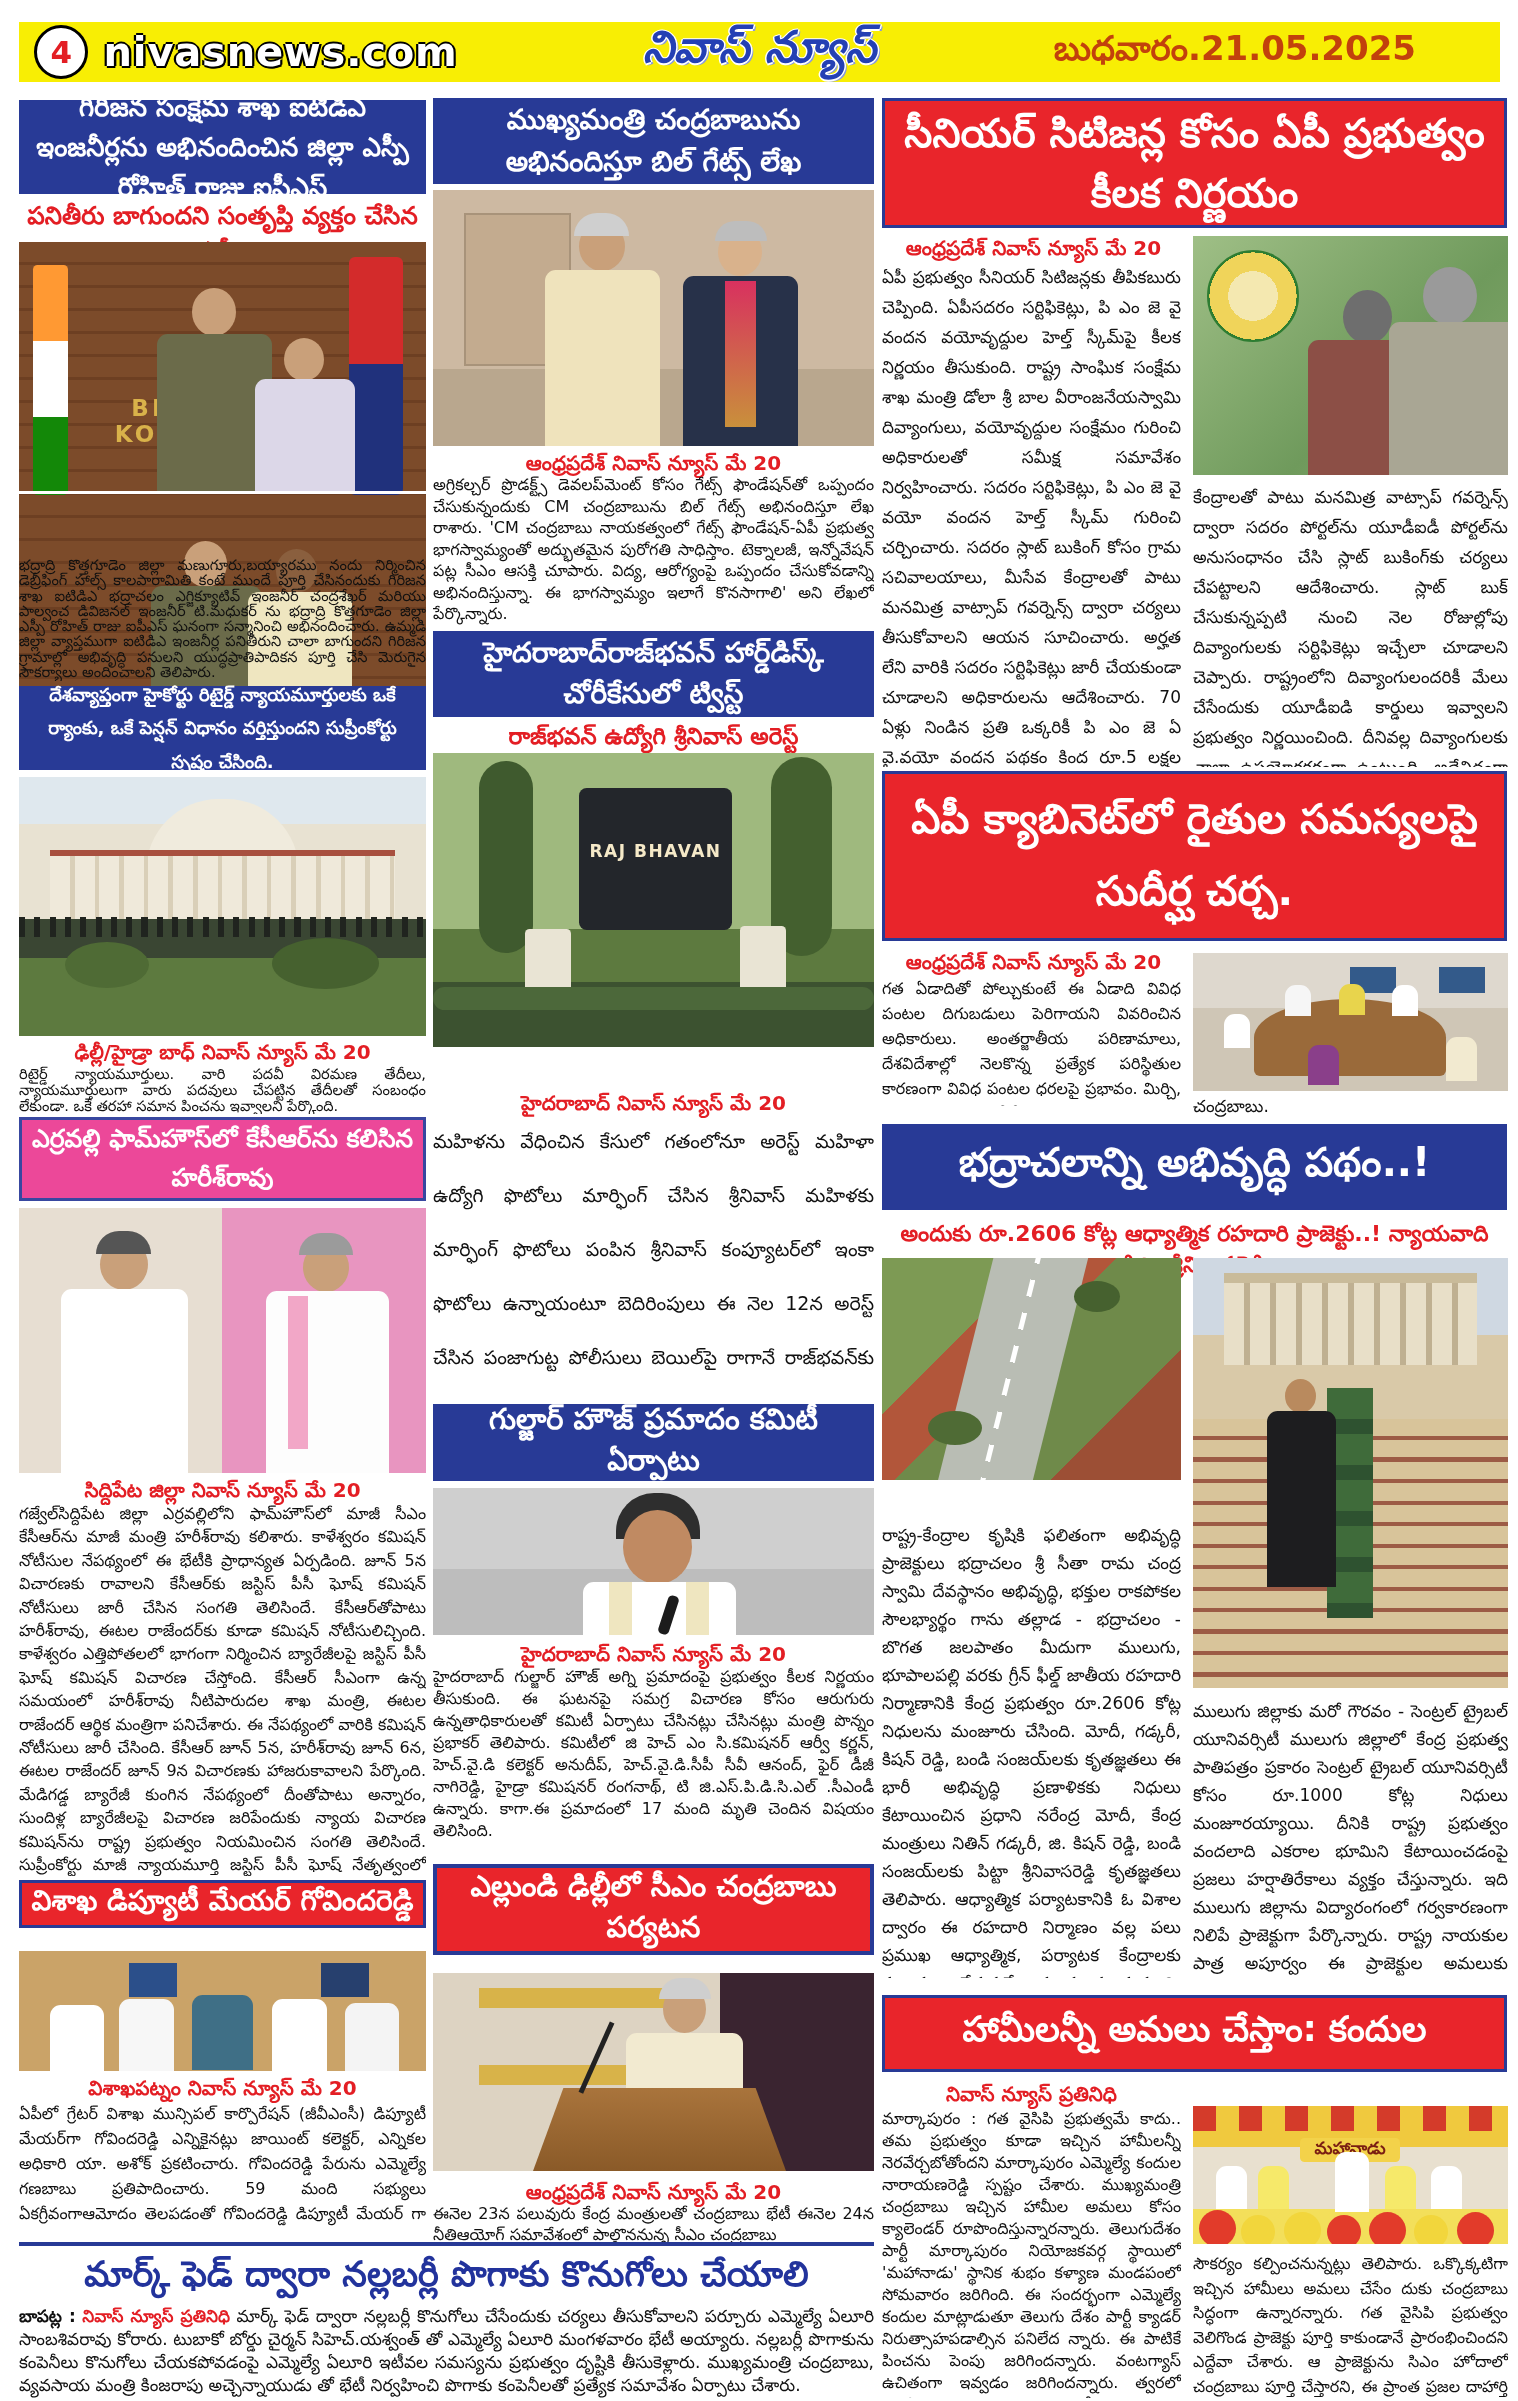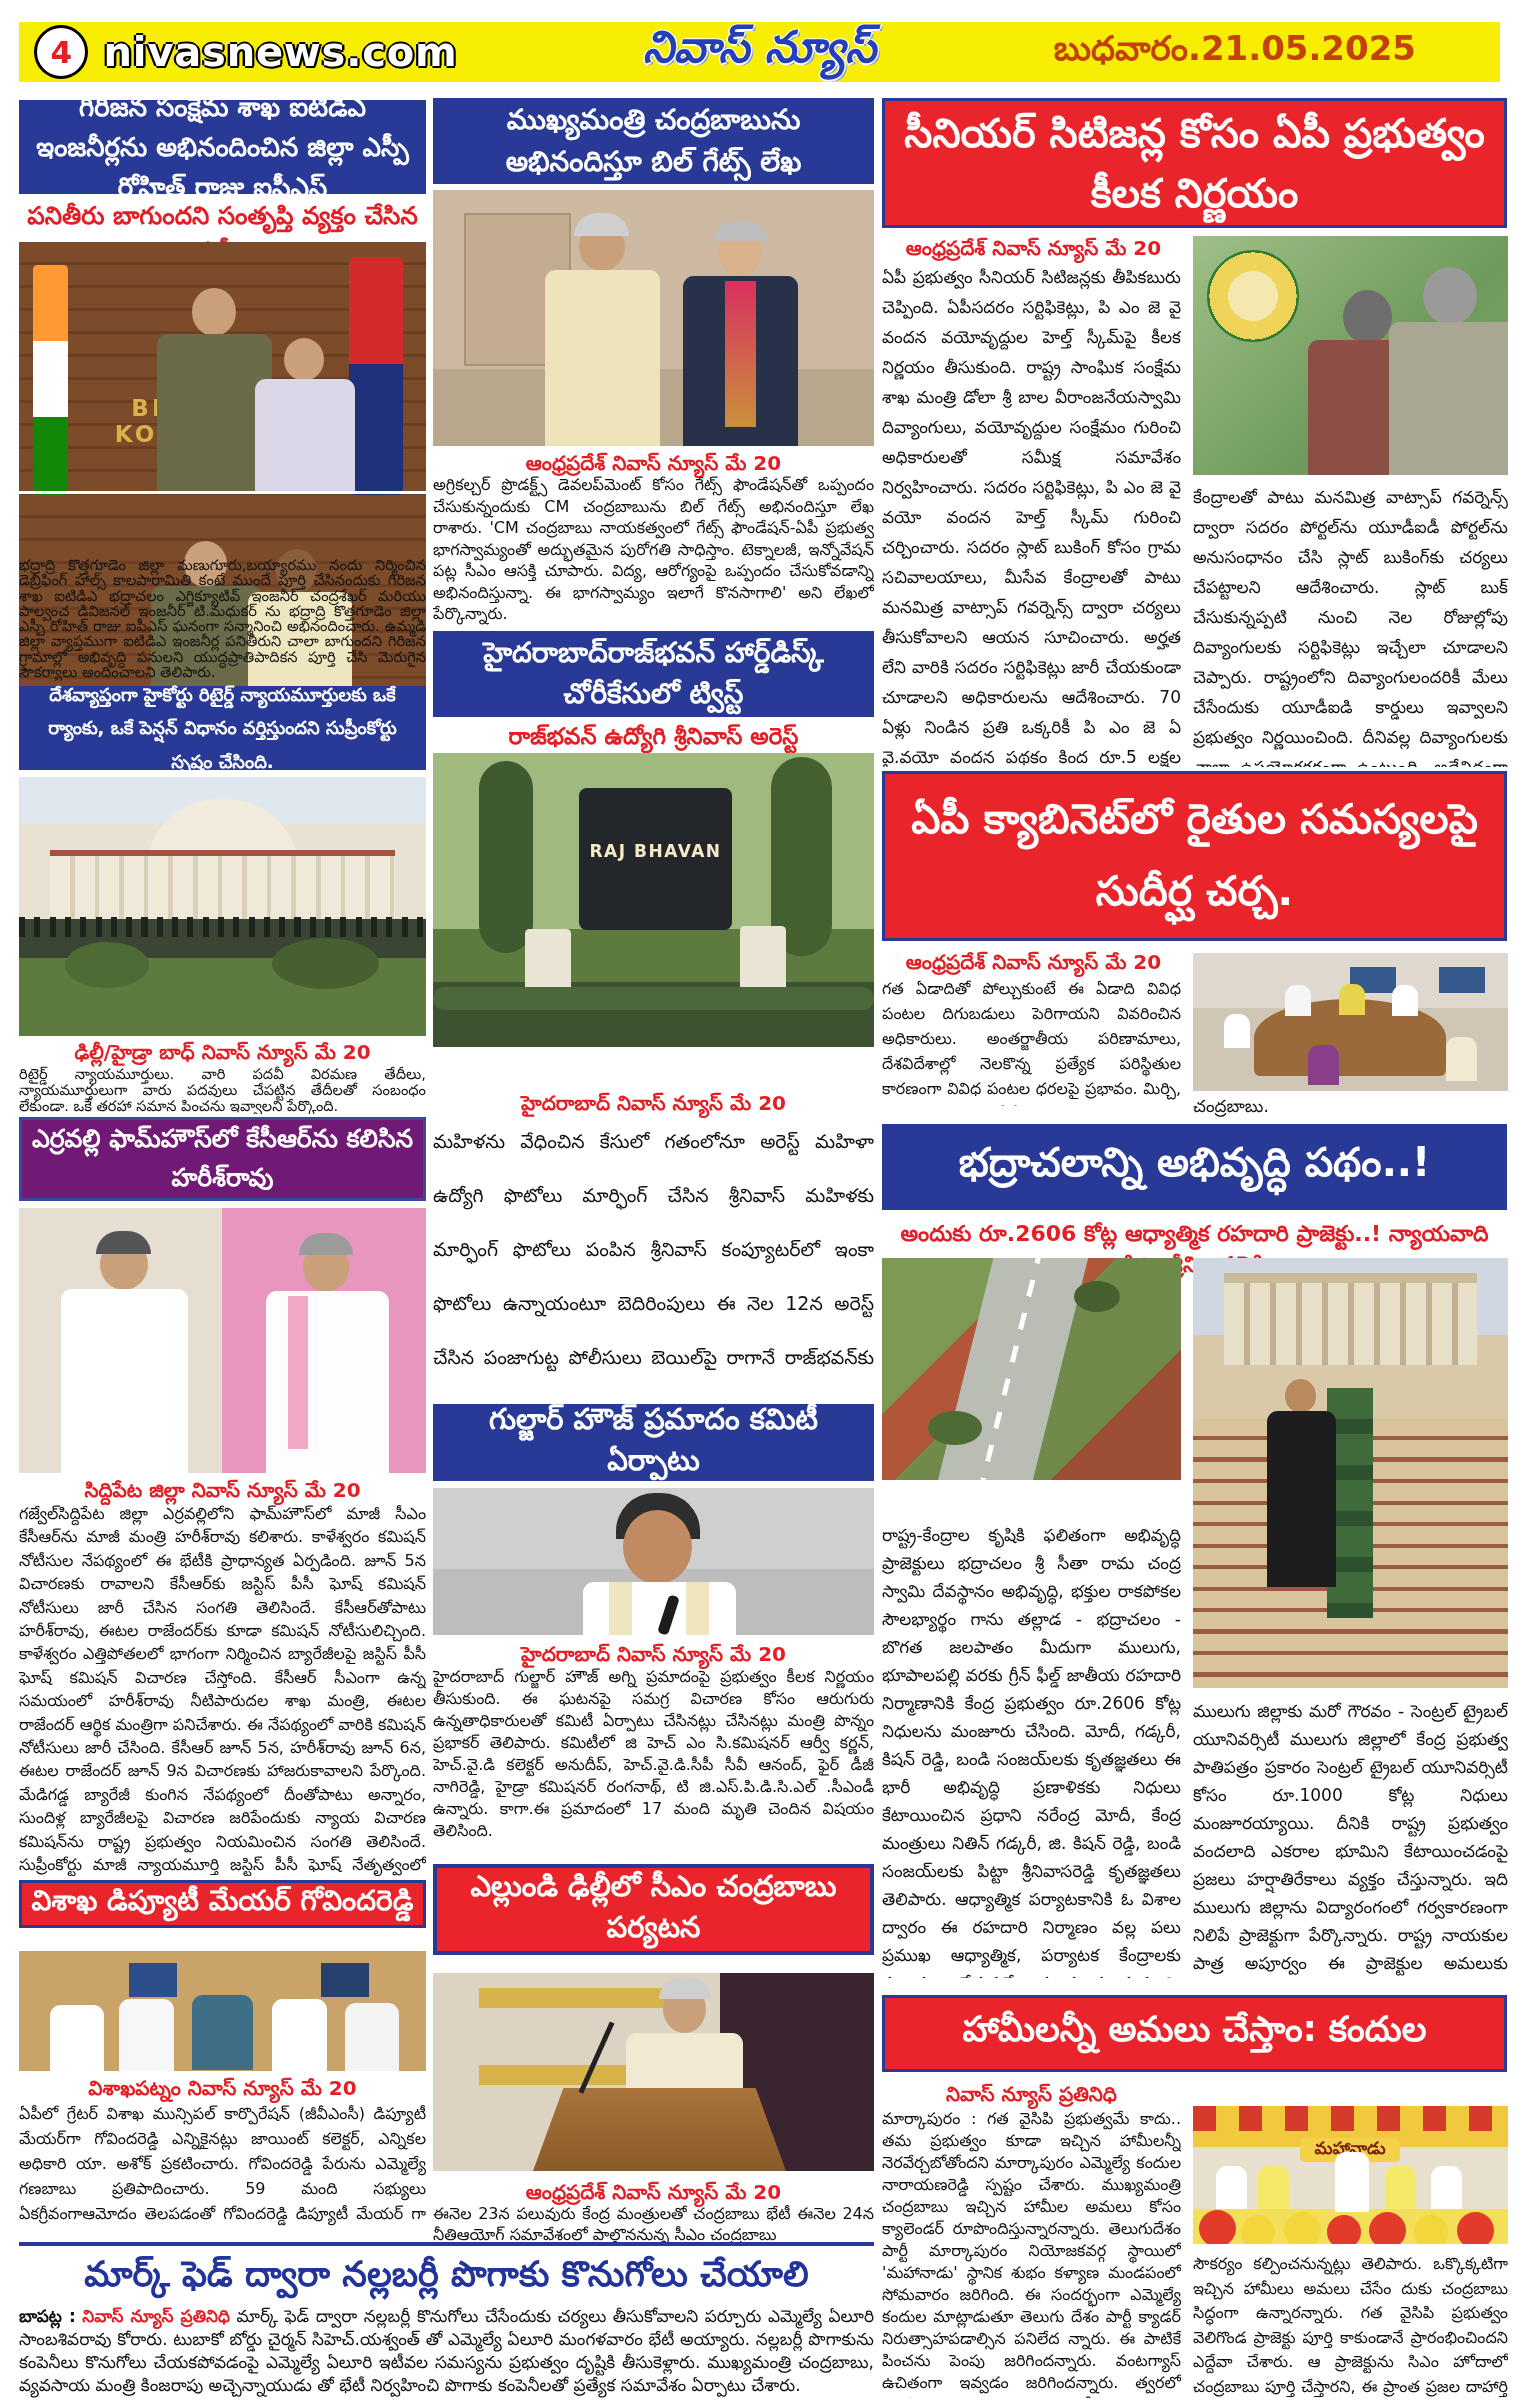--- a/index.html
+++ b/index.html
@@ -13,21 +13,21 @@
   .site{color:#fff;font-weight:bold;font-size:40px;letter-spacing:0.8px;
         text-shadow:-2.3px 0 #000,2.3px 0 #000,0 -2.3px #000,0 2.3px #000,1.5px 1.5px #000;}
   .mastlogo{color:#2440b4;font-weight:bold;font-size:44px;font-style:italic;
         text-shadow:-1.5px 0 #fff,1.5px 0 #fff,0 -1.5px #fff,0 1.5px #fff,2.3px 2.3px 0 #8899dd;}
   .mdate{color:#c2410c;font-weight:bold;font-size:34px;}
   
   .box-blue{background:#283a96;color:#fff;font-weight:bold;text-align:center;
             display:flex;flex-direction:column;align-items:center;justify-content:center;padding:3.1px 7.7px;}
   .box-red{background:#e9252b;color:#fff;font-weight:bold;text-align:center;border:3.8px solid #283a96;
             display:flex;align-items:center;justify-content:center;padding:3.1px 7.7px;}
-  .box-pink{background:#701a75;color:#fff;font-weight:bold;text-align:center;border:3.1px solid #3847a0;
+  .box-pink{background:#ec4899;color:#fff;font-weight:bold;text-align:center;border:3.1px solid #3847a0;
             display:flex;align-items:center;justify-content:center;padding:3.1px 7.7px;}
   .subhead{color:#e31e24;font-weight:bold;text-align:center;}
   .dateline{color:#e31e24;font-weight:bold;text-align:center;}
   .btext{color:#101010;text-align:justify;overflow:hidden;word-break:break-word;}
   .hr-blue{background:#283a96;}
   
   .ph{overflow:hidden;}
   .head{position:absolute;border-radius:50%;background:#c9a07a;}
   .torso{position:absolute;border-radius:10.7px 10.7px 0 0;}
   .sign{position:absolute;color:#f5e9c8;font-weight:bold;text-align:center;}

